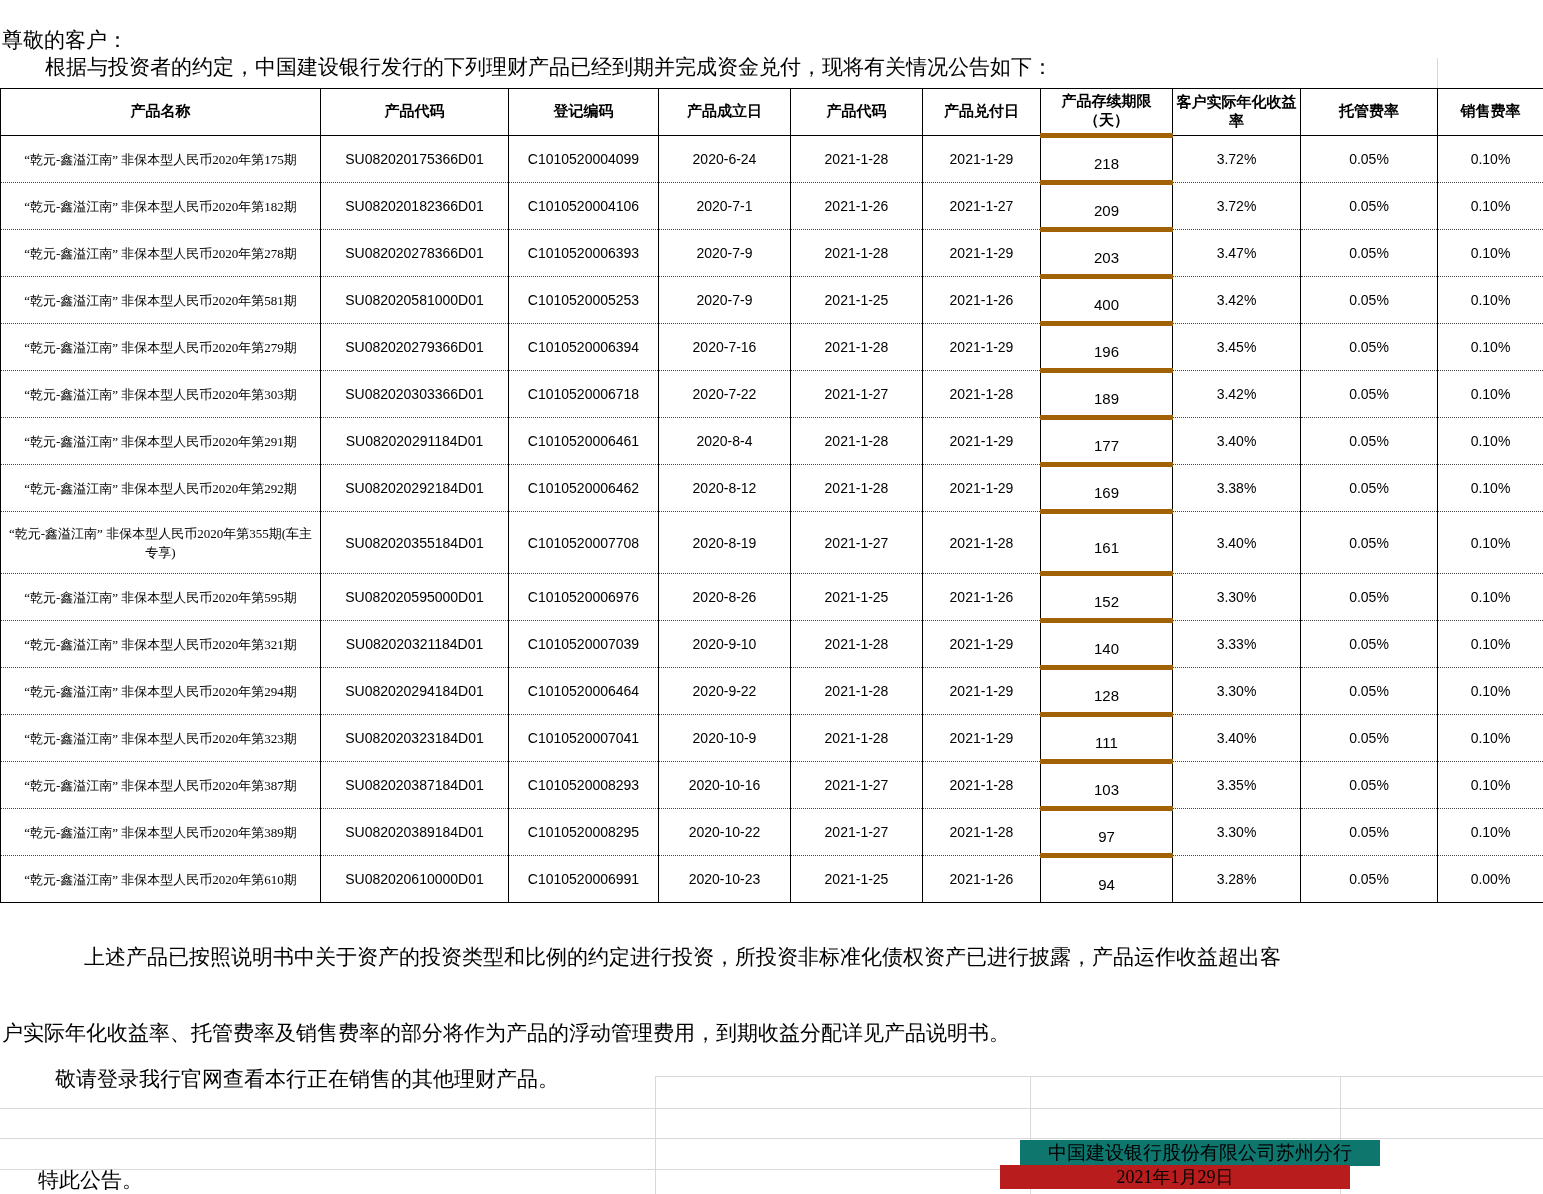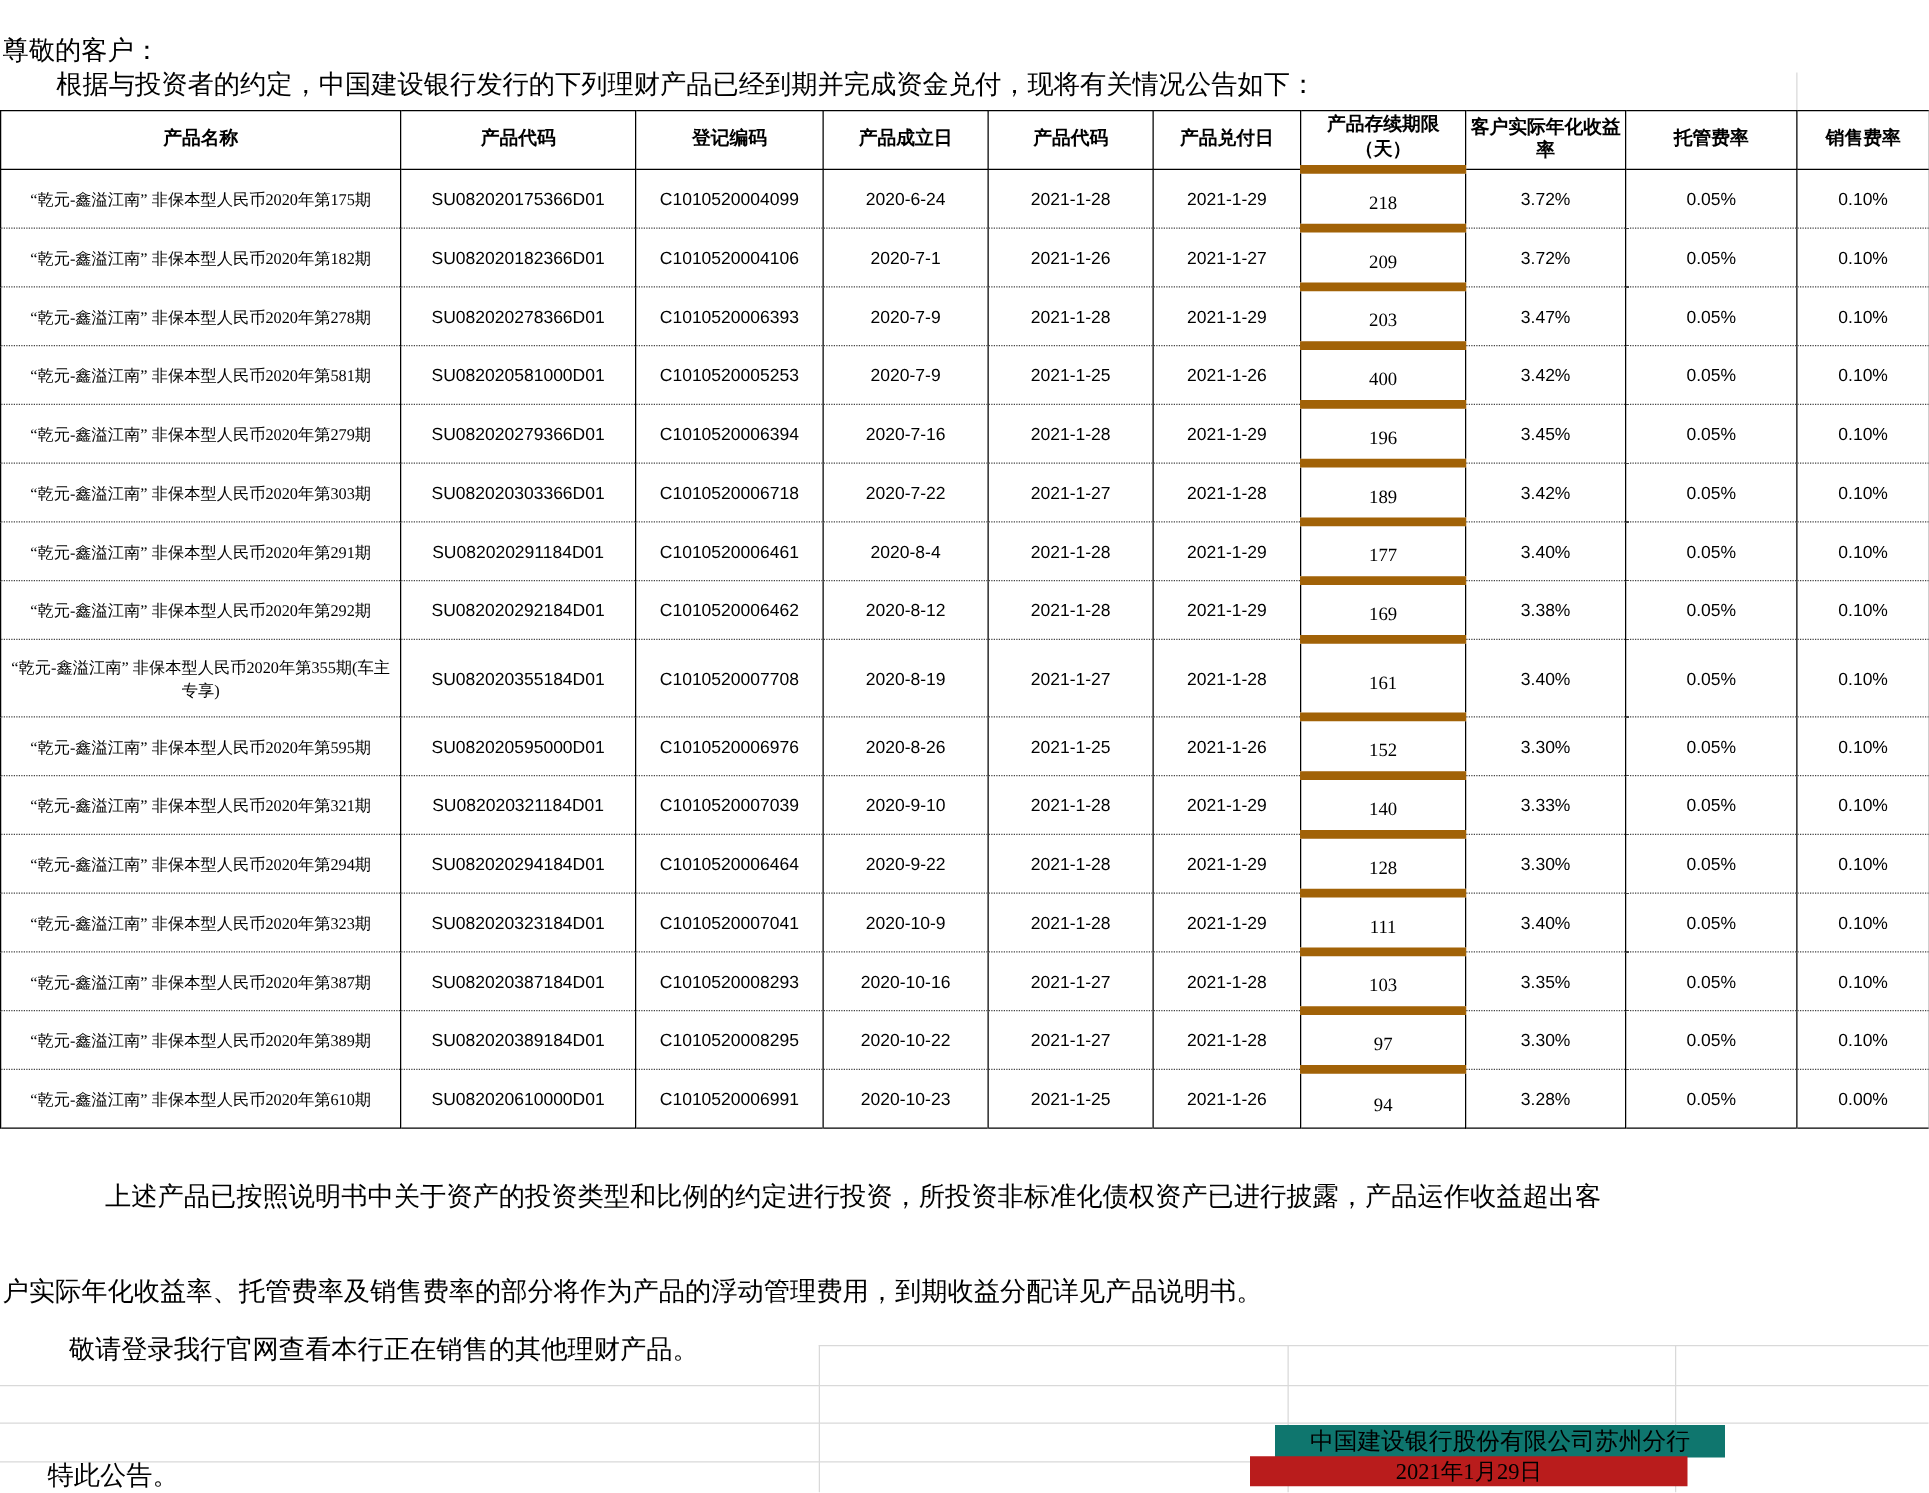--- a/index.html
+++ b/index.html
@@ -14,22 +14,22 @@
   #products-table th{border:1px solid #000;font-size:15px;font-weight:bold;
     padding:0 2px;line-height:1.3;text-align:center;vertical-align:middle;
     font-family:"Liberation Serif",serif;}
   #products-table td{border-left:1px solid #000;border-right:1px solid #000;
     border-top:1px dotted #444;border-bottom:1px dotted #444;
     text-align:center;vertical-align:middle;padding:1px 2px;
     font-size:14px;font-family:"Liberation Sans",sans-serif;}
   #products-table tr{height:47px;}
   #products-table td.col-name{font-size:13px;line-height:19px;
     font-family:"Liberation Serif",serif;padding:0 4px;}
-  #products-table td.col-days{border-top:7px solid #a16207;border-bottom:1px solid #000;
-    font-family:Liberation Serif, serif;font-size:15px;padding-top:10px;}
+  #products-table td.col-days{border-top:5px solid #a16207;border-bottom:1px solid #000;
+    font-family:Liberation Sans, sans-serif;font-size:15px;padding-top:10px;}
 
   
   .grid{background:#d9d9d9;}
 
   .sig{font-size:19px;text-align:center;background:#0f766e;}
   .date{font-size:18px;text-align:center;background:#b91c1c;}
 </style>
 </head>
 <body>
 

